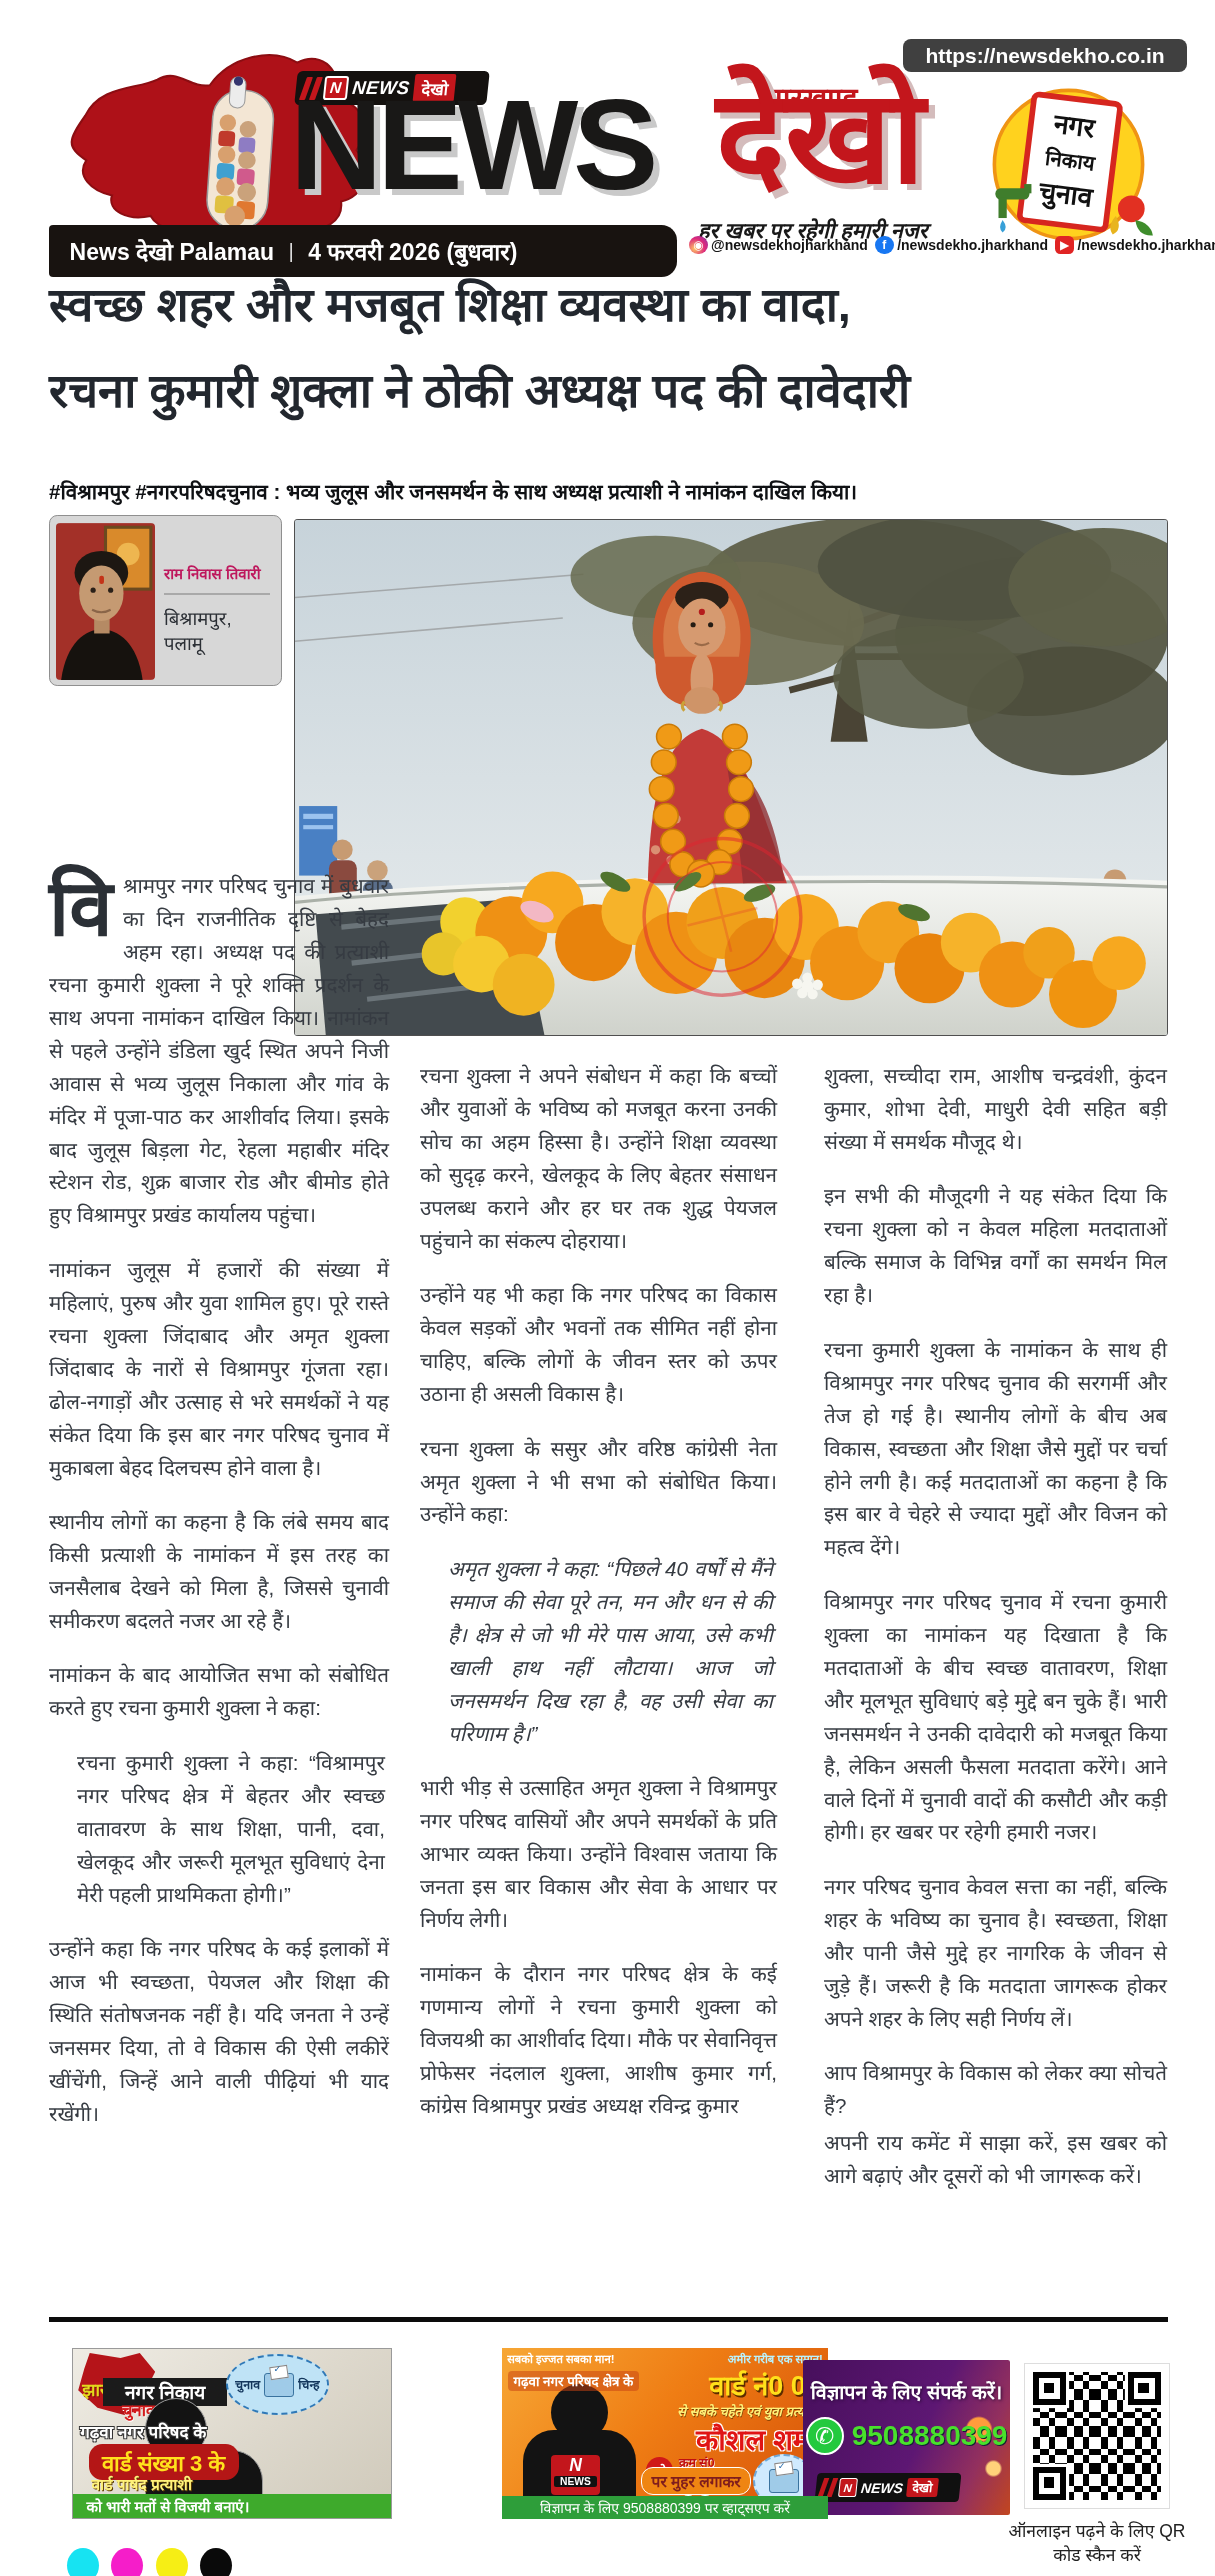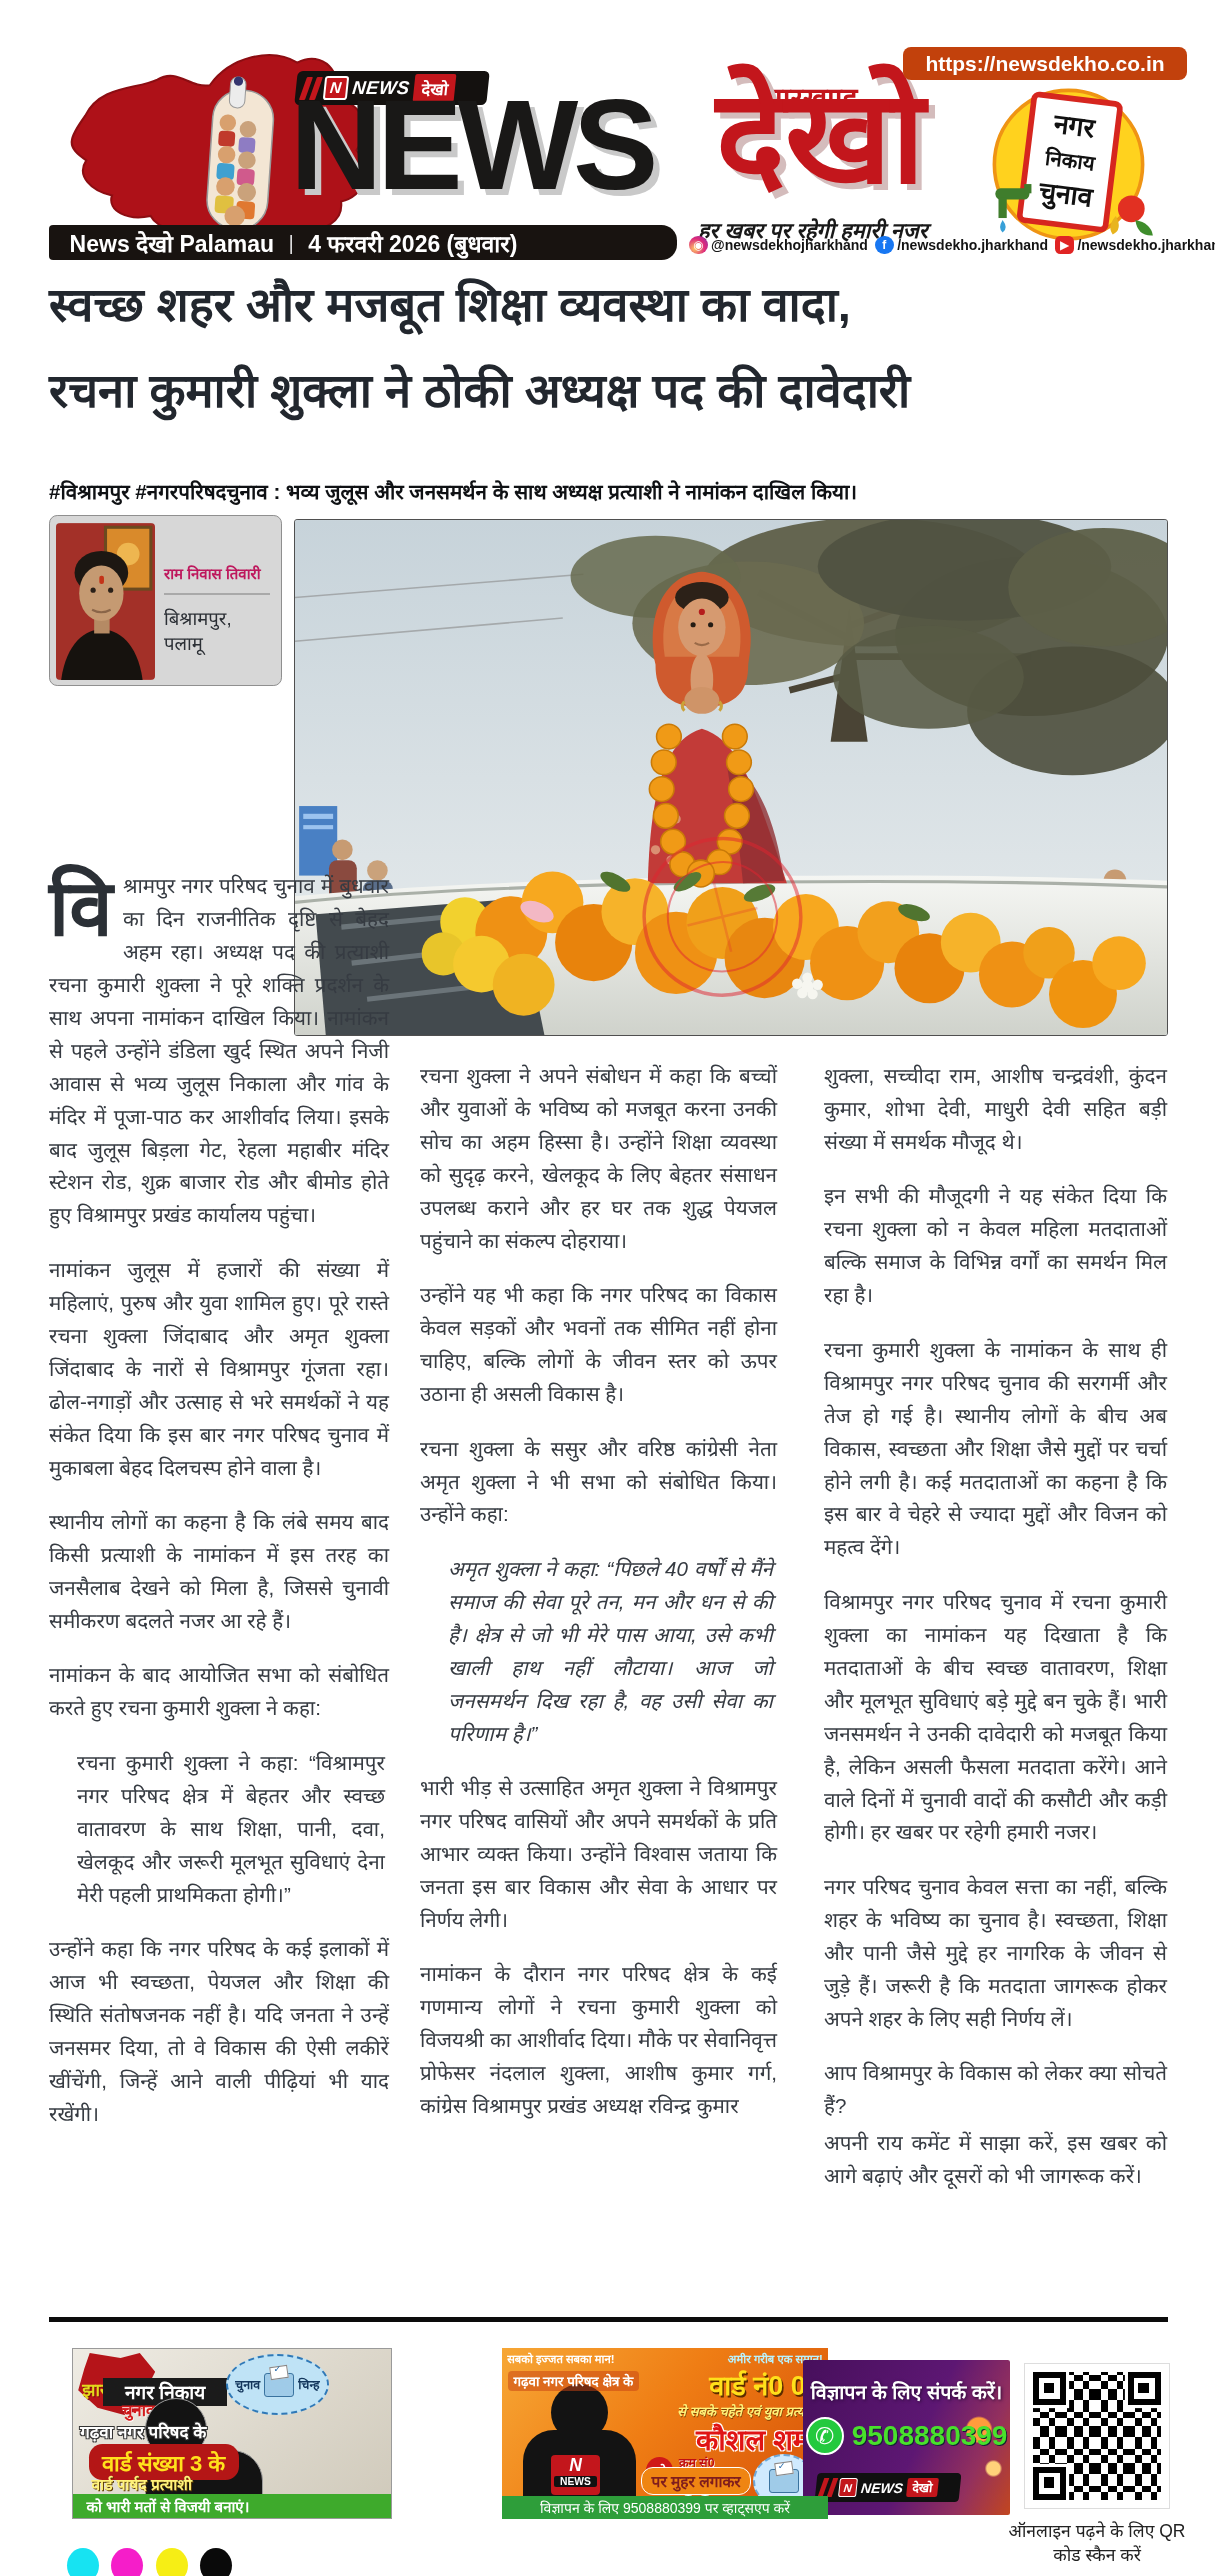--- a/index.html
+++ b/index.html
@@ -15,25 +15,25 @@
   .slogo .nbox { width:24px; height:24px; background:#c3161c; border:2.1px solid #fff; border-radius:3.1px;
                  color:#fff; font-weight:bold; font-size:15.5px; display:flex; align-items:center; justify-content:center; font-style:italic;}
   .slogo .newsit { color:#fff; font-style:italic; font-weight:bold; font-size:18.5px; letter-spacing:0.5px; }
   .slogo .dbox { background:#c3161c; color:#fff; font-weight:bold; font-size:16.5px; padding:2.1px 7.2px; border-radius:2.1px; }
   .news-big { position:absolute; left:290px; top:81px; font-size:128px; line-height:1; font-weight:900;
               letter-spacing:-5.2px; color:#191817; text-shadow:6.2px 6.2px 0 #c9c9c9; }
   .state-word { position:absolute; left:760px; top:77px; font-size:30px; font-weight:900; color:#c3161c; }
   .dekho-big { position:absolute; left:716px; top:66px; font-size:130px; line-height:1.1; font-weight:900;
                color:#c3161c; text-shadow:6.2px 6.2px 0 #d4bcbc; }
   .tagline { position:absolute; left:698px; top:215px; font-size:21.6px; font-style:italic; font-weight:bold; color:#191919; }
-  .url-pill { position:absolute; left:903px; top:47px; width:284px; height:33px; background:#c2410c;
+  .url-pill { position:absolute; left:903px; top:39px; width:284px; height:33px; background:#404040;
               border-radius:8px; color:#fff; font-size:21px; font-weight:bold; display:flex; align-items:center; justify-content:center; }
   .emblem { position:absolute; left:981px; top:87px; width:175px; height:155px; }
 
-  .date-bar { position:absolute; left:49px; top:225px; width:628px; height:35px; background:#181310;
+  .date-bar { position:absolute; left:49px; top:225px; width:628px; height:52px; background:#181310;
               border-radius:4.1px 15.5px 15.5px 4.1px; display:flex; align-items:center; color:#fff; padding-left:20.6px; gap:14.4px; }
   .date-bar .ed { font-size:23px; font-weight:bold; }
   .date-bar .sep { font-size:20.6px; color:#ddd; }
   .date-bar .dt { font-size:23px; font-weight:bold; }
   .socials { position:absolute; left:689px; top:231px; width:523px; height:28px; display:flex; align-items:center; gap:7.2px; }
   .soc { display:flex; align-items:center; gap:3.6px; }
   .soc .ic { width:18.5px; height:18.5px; border-radius:50%; color:#fff; font-size:12px; font-weight:bold;
              display:flex; align-items:center; justify-content:center; flex:0 0 auto; }
   .ic.ig { background:radial-gradient(circle at 30% 70%, #fec564, #dd2a7b 55%, #8134af); }
   .ic.fb { background:#1877f2; }

